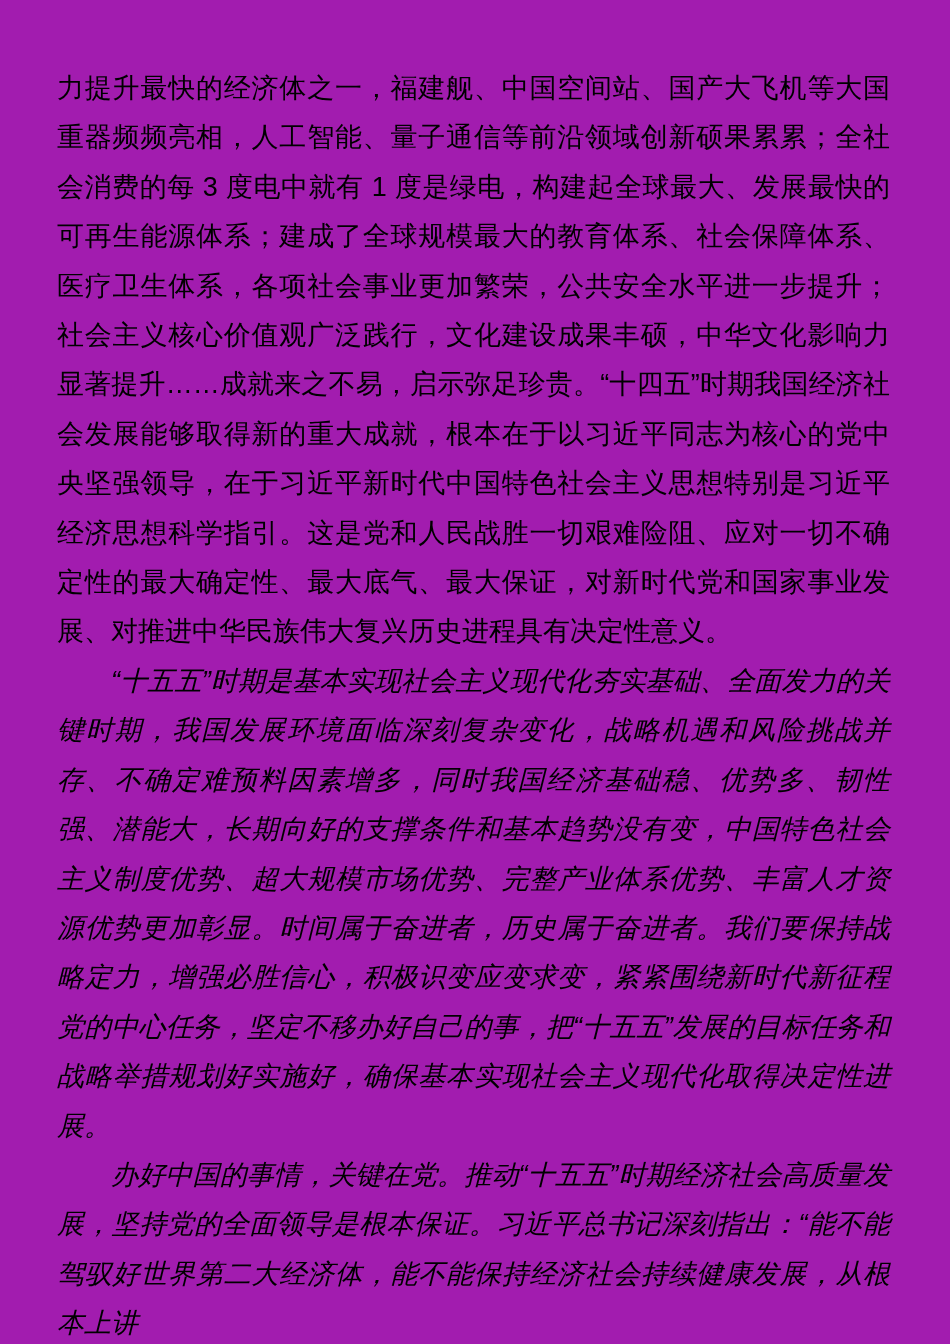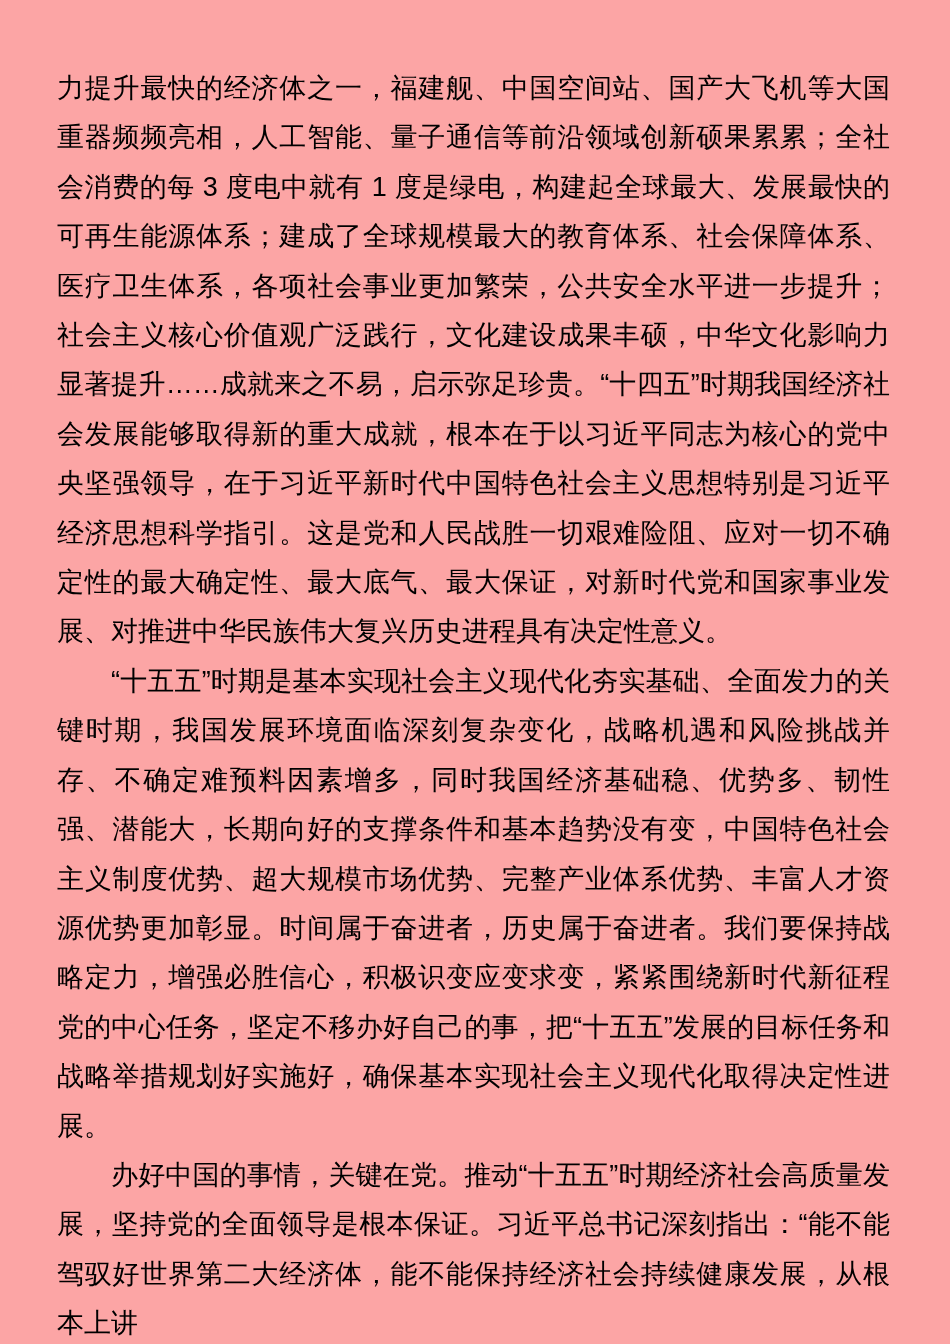--- a/index.html
+++ b/index.html
@@ -27,24 +27,25 @@
     font-size: 27px;
     line-height: 49.4px;
     color: #000000;
     text-align: justify;
     text-justify: inter-ideograph;
     word-break: break-all;
     overflow-wrap: break-word;
   }
   .para.indent {
     text-indent: 2em;
+    font-style: italic;
   }
 </style>
 </head>
 <body>
 
-<div class="page" style="background: #fca5a5;">
+<div class="page" style="background: #a21caf;">
   <div id="paragraphs">
       <p class="para" style="color: rgb(0, 0, 0);">力提升最快的经济体之一，福建舰、中国空间站、国产大飞机等大国重器频频亮相，人工智能、量子通信等前沿领域创新硕果累累；全社会消费的每 3 度电中就有 1 度是绿电，构建起全球最大、发展最快的可再生能源体系；建成了全球规模最大的教育体系、社会保障体系、医疗卫生体系，各项社会事业更加繁荣，公共安全水平进一步提升；社会主义核心价值观广泛践行，文化建设成果丰硕，中华文化影响力显著提升……成就来之不易，启示弥足珍贵。“十四五”时期我国经济社会发展能够取得新的重大成就，根本在于以习近平同志为核心的党中央坚强领导，在于习近平新时代中国特色社会主义思想特别是习近平经济思想科学指引。这是党和人民战胜一切艰难险阻、应对一切不确定性的最大确定性、最大底气、最大保证，对新时代党和国家事业发展、对推进中华民族伟大复兴历史进程具有决定性意义。</p>
       <p class="para indent" style="color: rgb(0, 0, 0);">“十五五”时期是基本实现社会主义现代化夯实基础、全面发力的关键时期，我国发展环境面临深刻复杂变化，战略机遇和风险挑战并存、不确定难预料因素增多，同时我国经济基础稳、优势多、韧性强、潜能大，长期向好的支撑条件和基本趋势没有变，中国特色社会主义制度优势、超大规模市场优势、完整产业体系优势、丰富人才资源优势更加彰显。时间属于奋进者，历史属于奋进者。我们要保持战略定力，增强必胜信心，积极识变应变求变，紧紧围绕新时代新征程党的中心任务，坚定不移办好自己的事，把“十五五”发展的目标任务和战略举措规划好实施好，确保基本实现社会主义现代化取得决定性进展。</p>
       <p class="para indent" style="color: rgb(0, 0, 0);">办好中国的事情，关键在党。推动“十五五”时期经济社会高质量发展，坚持党的全面领导是根本保证。习近平总书记深刻指出：“能不能驾驭好世界第二大经济体，能不能保持经济社会持续健康发展，从根本上讲</p>
     </div>
 </div>
 
 </body></html>

